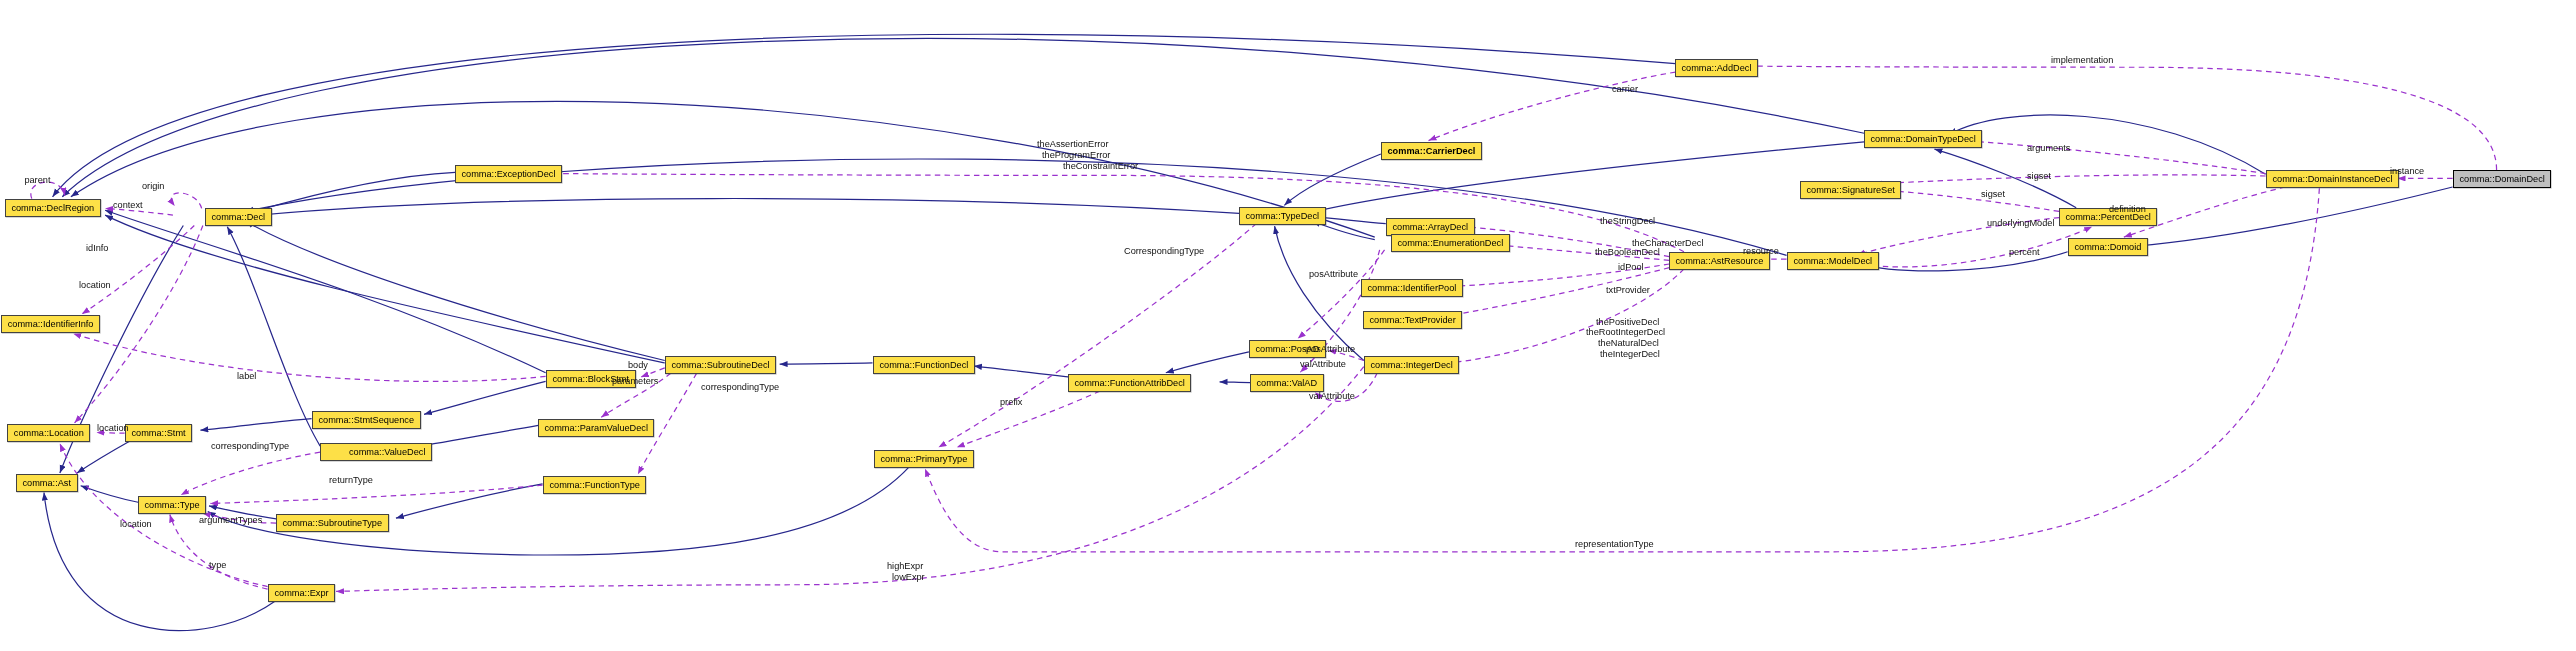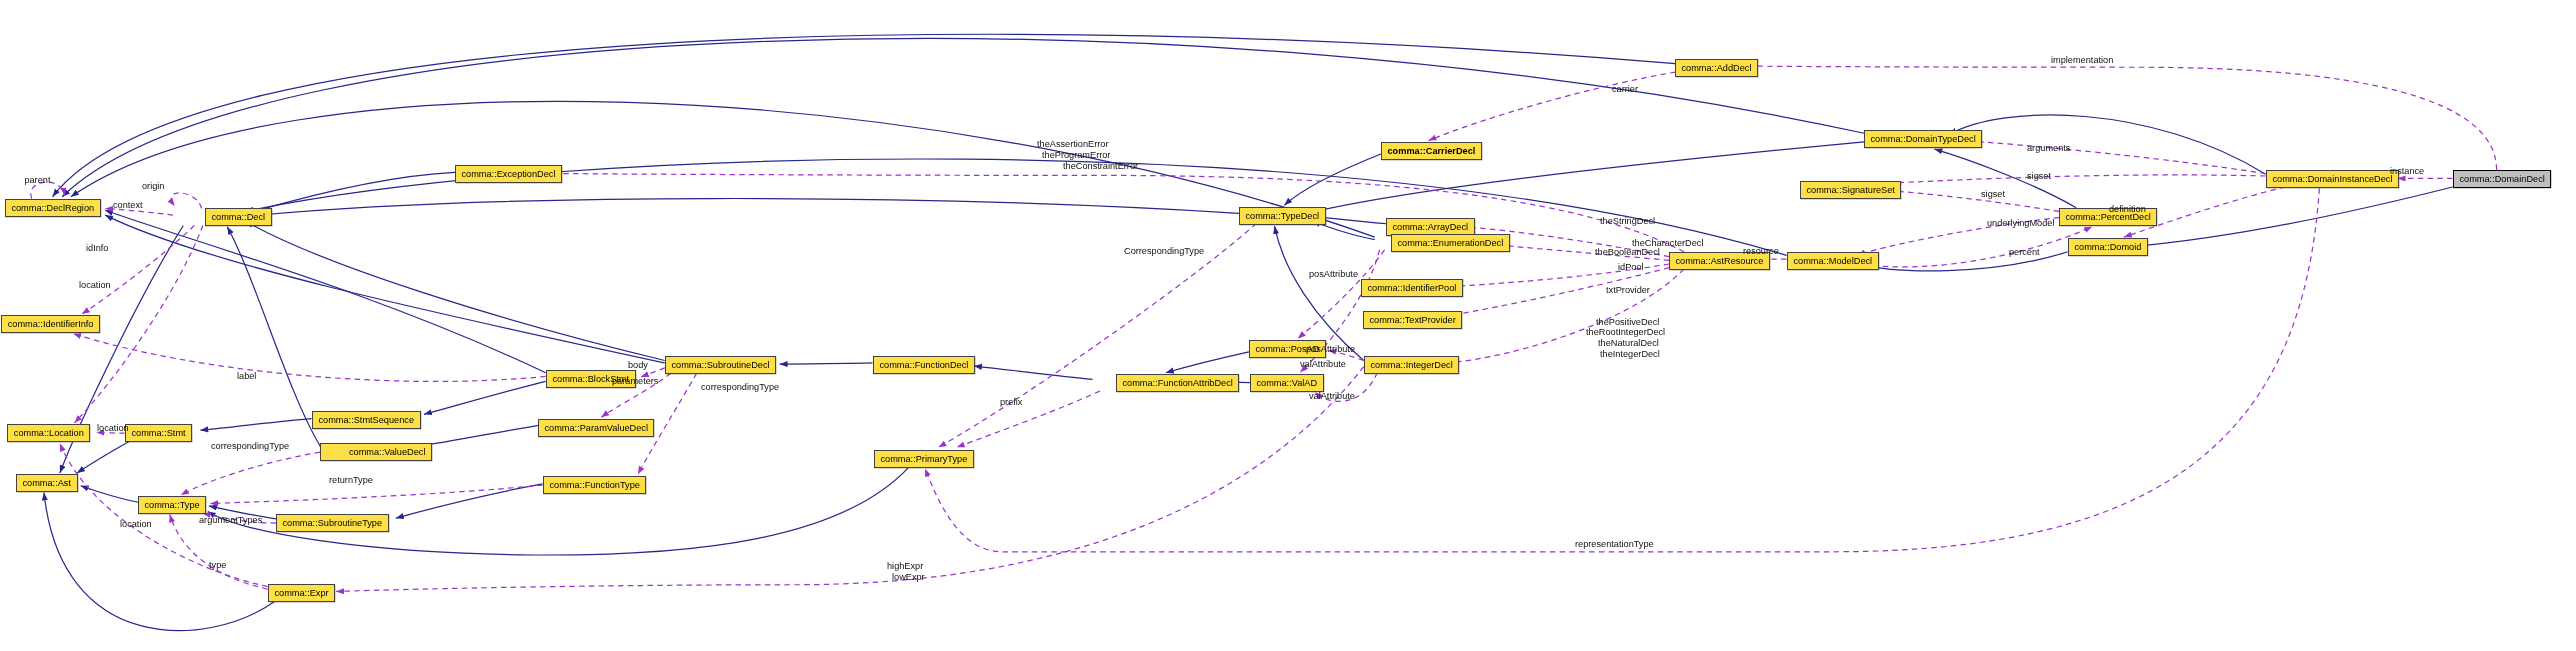--- a/index.html
+++ b/index.html
@@ -119,21 +119,21 @@
       <div class="node" style="left: 312px; top: 411px;">comma::StmtSequence</div>
       <div class="node" style="left: 320px; top: 443px; padding-left: 28px;">comma::ValueDecl</div>
       <div class="node" style="left: 276px; top: 514px;">comma::SubroutineType</div>
       <div class="node" style="left: 543px; top: 476px;">comma::FunctionType</div>
       <div class="node" style="left: 268px; top: 584px;">comma::Expr</div>
       <div class="node" style="left: 546px; top: 370px;">comma::BlockStmt</div>
       <div class="node" style="left: 665px; top: 356px;">comma::SubroutineDecl</div>
       <div class="node" style="left: 538px; top: 419px;">comma::ParamValueDecl</div>
       <div class="node" style="left: 873px; top: 356px;">comma::FunctionDecl</div>
       <div class="node" style="left: 874px; top: 450px;">comma::PrimaryType</div>
-      <div class="node" style="left: 1068px; top: 374px; margin-left: 48px;">comma::FunctionAttribDecl</div>
+      <div class="node" style="left: 1068px; top: 374px;">comma::FunctionAttribDecl</div>
       <div class="node" style="left: 1249px; top: 340px;">comma::PosAD</div>
       <div class="node" style="left: 1250px; top: 374px;">comma::ValAD</div>
       <div class="node" style="left: 1361px; top: 279px;">comma::IdentifierPool</div>
       <div class="node" style="left: 1363px; top: 311px;">comma::TextProvider</div>
       <div class="node" style="left: 1364px; top: 356px;">comma::IntegerDecl</div>
       <div class="node" style="left: 1239px; top: 207px;">comma::TypeDecl</div>
       <div class="node" style="left: 1381px; top: 142px; font-weight: bold;">comma::CarrierDecl</div>
       <div class="node" style="left: 1386px; top: 218px;">comma::ArrayDecl</div>
       <div class="node" style="left: 1375px; top: 234px; margin-left: 16px;">comma::EnumerationDecl</div>
       <div class="node" style="left: 1669px; top: 252px;">comma::AstResource</div>

